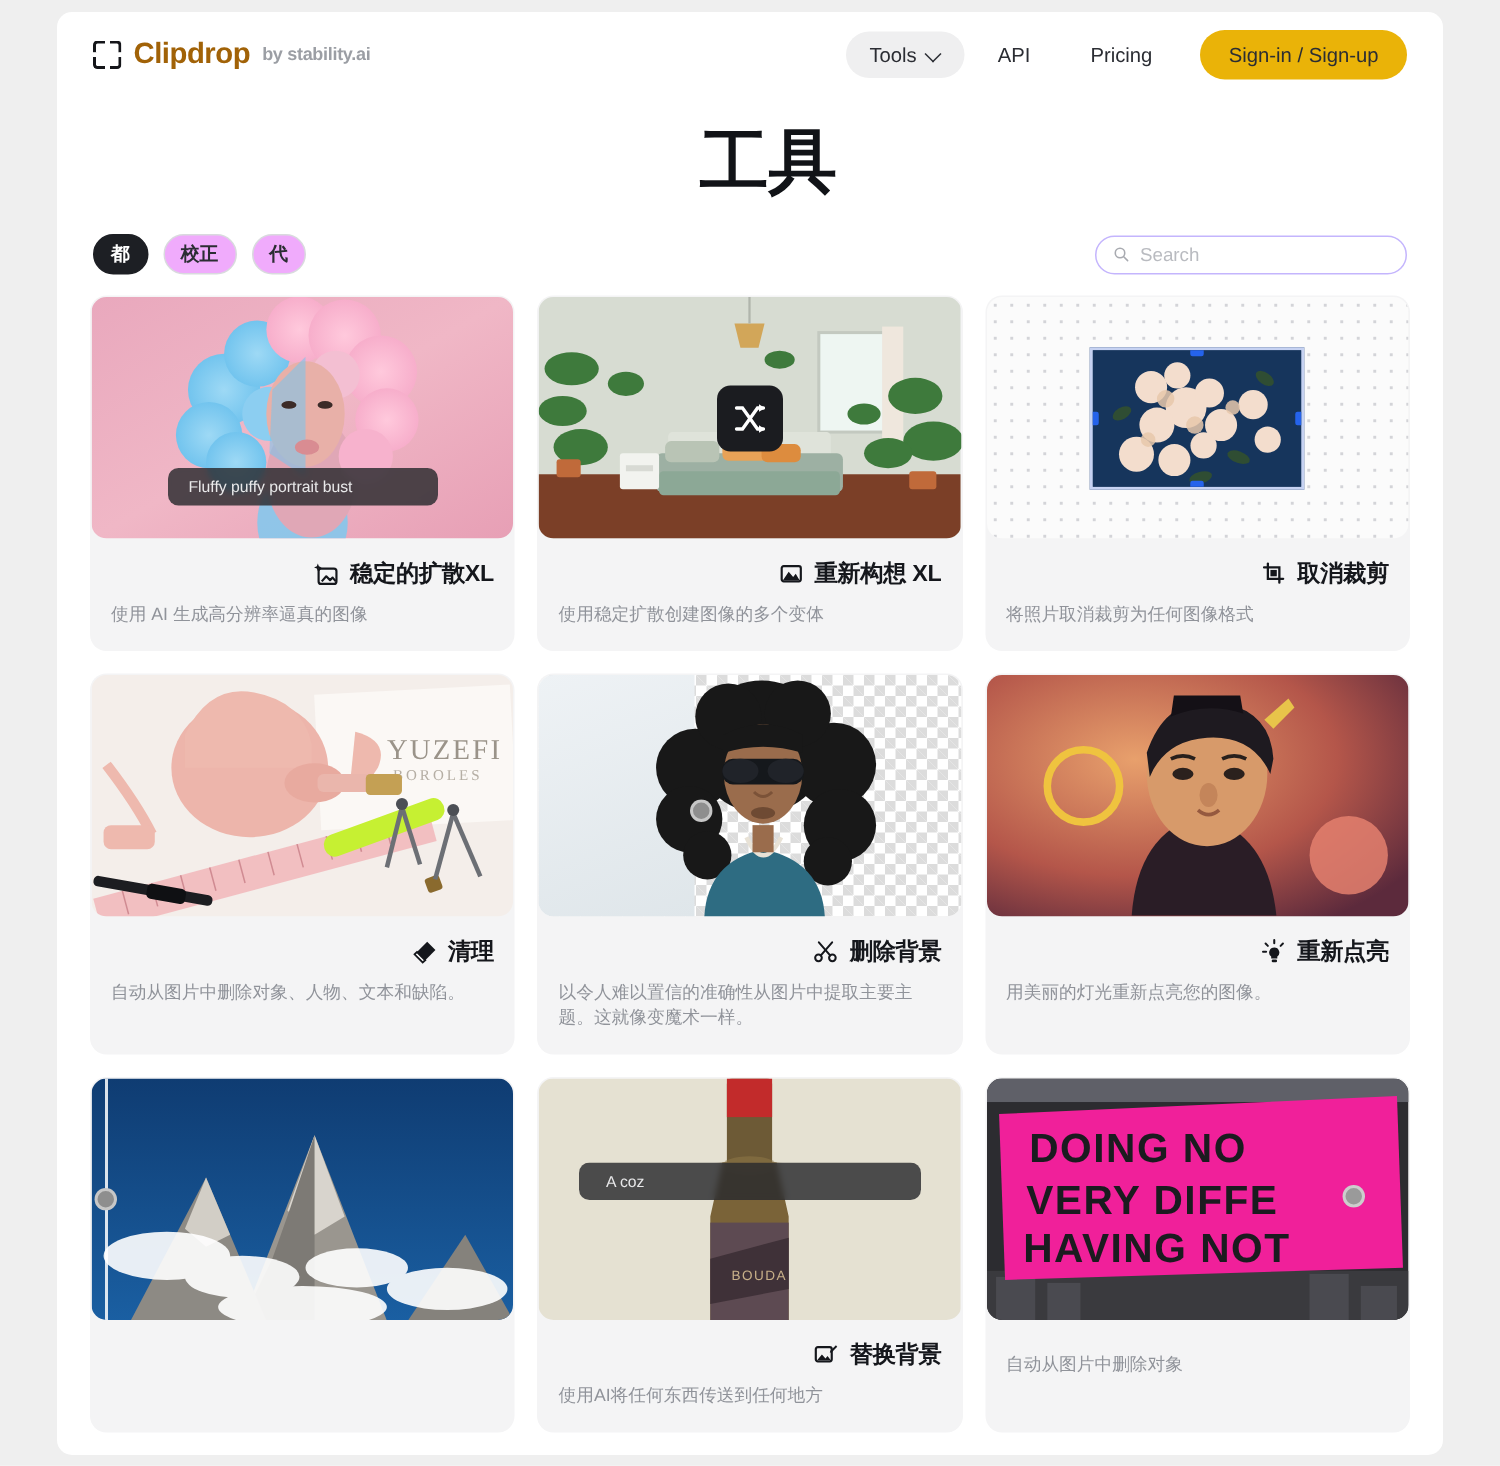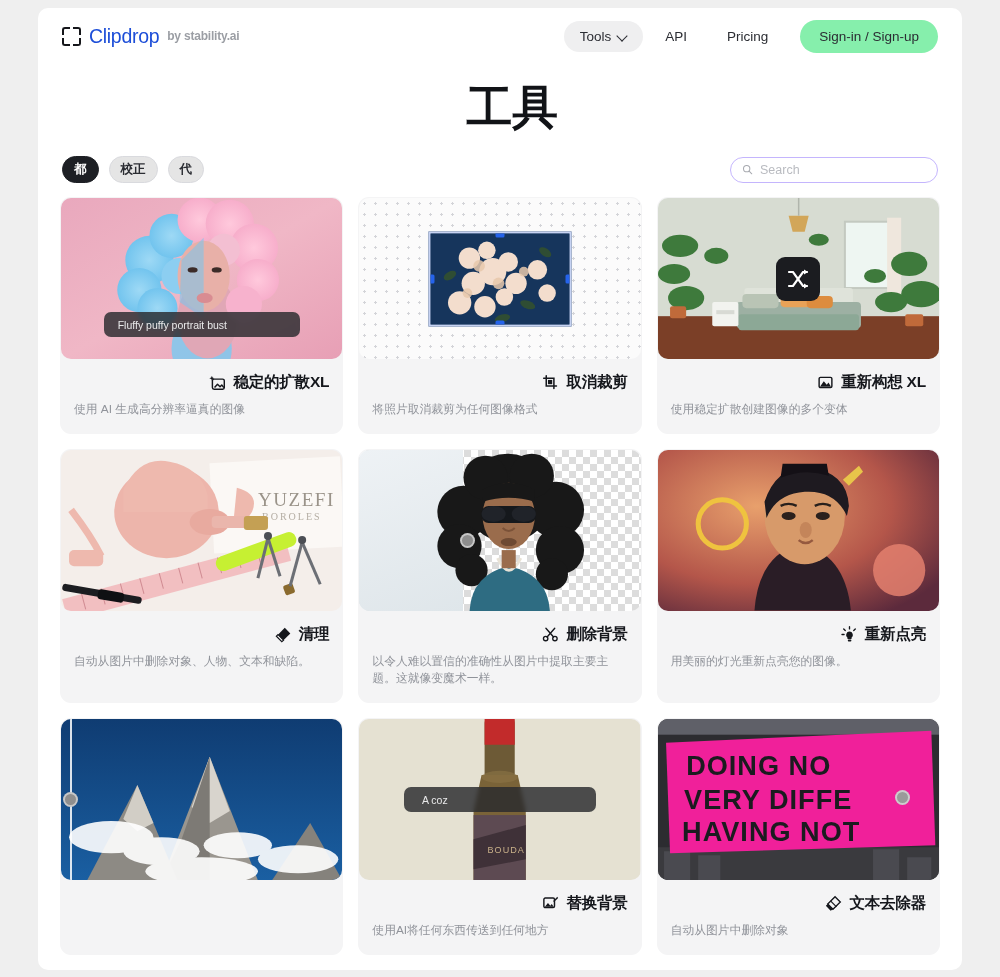--- a/index.html
+++ b/index.html
@@ -32,21 +32,21 @@
   }
   .brand { display: flex; align-items: center; gap: 8px; }
   .brand-mark { width: 19px; height: 19px; position: relative; display: inline-block; }
   .brand-mark span {
     position: absolute; width: 8px; height: 8px; border: 2.6px solid #15161a;
   }
   .brand-mark .c1 { left: 0; top: 0; border-right: none; border-bottom: none; border-top-left-radius: 3px;}
   .brand-mark .c2 { right: 0; top: 0; border-left: none; border-bottom: none; border-top-right-radius: 3px;}
   .brand-mark .c3 { left: 0; bottom: 0; border-right: none; border-top: none; border-bottom-left-radius: 3px;}
   .brand-mark .c4 { right: 0; bottom: 0; border-left: none; border-top: none; border-bottom-right-radius: 3px;}
-  .brand-name { font-size: 19.5px; font-weight: 400; color: #1d4ed8; letter-spacing: -0.3px; }
+  .brand-name { font-size: 19.5px; font-weight: 700; color: #a16207; letter-spacing: -0.3px; }
   .brand-by { font-size: 12px; font-weight: 700; color: #9b9ea4; letter-spacing: -0.2px; }
 
   .nav { margin-left: auto; display: flex; align-items: center; gap: 4px; }
   .nav-chip {
     display: flex; align-items: center; gap: 7px;
     background: #efeff0; border-radius: 18px;
     height: 31px; padding: 0 16px;
     font-size: 13.5px; color: #2b2d33; font-weight: 500;
     cursor: pointer; border: none;
   }
@@ -55,40 +55,40 @@
     content:""; position:absolute; left:0; top:0;
     width:7px; height:7px; border-right:1.7px solid #2b2d33; border-bottom:1.7px solid #2b2d33;
     transform: rotate(45deg);
   }
   .nav-link {
     font-size: 13.5px; color: #2b2d33; font-weight: 500;
     padding: 0 18px; height:31px; line-height:31px; cursor:pointer;
     text-decoration:none;
   }
   .nav-auth {
-    background:#86efac; border-radius:18px; height:33px; padding:0 19px;
+    background:#eab308; border-radius:18px; height:33px; padding:0 19px;
     font-size:13.5px; font-weight:500; color:#2b2d33; cursor:pointer; border:none;
     margin-left:10px; display:flex; align-items:center;text-align:right;
   }
 
   
   .page-title {
     margin: 20px 0 0 24px;
     font-size: 46px; font-weight: 800; color: #111317;
     letter-spacing: -0.5px; line-height: 1; text-align: center;
   }
 
   .filters-row {
     margin: 26px 24px 0 24px;
     display:flex; align-items:center;
   }
   .chip {
     height: 27px; min-width: 27px; padding: 0 11px;
     border-radius: 14px; border: 1px solid #d9dade;
-    background: #e5e5e5; color: #2b2d33;
+    background: #f0abfc; color: #2b2d33;
     font-size: 12.5px; font-weight:600;
     display:flex; align-items:center; justify-content:center;
     margin-right: 10px; cursor: pointer;
   }
   .chip.active { background: #1d1f24; border-color:#1d1f24; color:#ffffff; }
 
   .search-wrap {
     margin-left:auto;
     width: 208px; height: 26px;
     border:1px solid #c4b5fd; border-radius:14px;
@@ -267,34 +267,89 @@
               <circle cx="196" cy="82" r="21" fill="url(#pinkfluff)"></circle>
               <circle cx="182" cy="106" r="18" fill="#f7b2cd"></circle>
               <circle cx="162" cy="52" r="16" fill="#f3bfd2"></circle>
             </g>
             <ellipse cx="142" cy="78" rx="26" ry="35" fill="#e8b0a8"></ellipse>
             <path d="M120 62 L142 40 L142 120 L118 104 Z" fill="#74c6ef" opacity="0.55"></path>
             <ellipse cx="131" cy="72" rx="5" ry="2.6" fill="#3c2b28"></ellipse>
             <ellipse cx="155" cy="72" rx="5" ry="2.6" fill="#3c2b28"></ellipse>
             <ellipse cx="143" cy="100" rx="8" ry="5" fill="#d98c92"></ellipse>
           </svg>
-          <div class="overlay-bar" style="bottom:22px;width:196px;">
+          <div class="overlay-bar" style="bottom:22px;width:180px;">
             <span>Fluffy puffy portrait bust</span>
           </div>
         </div>
         <div class="card-body">
           <div class="card-title">
             <svg class="ic" viewBox="0 0 20 20">
               <rect x="4" y="6" width="14" height="12" rx="2" fill="none" stroke="#15171c" stroke-width="1.7"></rect>
               <path d="M6.5 16 L10 12 L13 15 L15 13 L17.5 16" fill="none" stroke="#15171c" stroke-width="1.7" stroke-linejoin="round"></path>
               <path d="M3.4 2 L4.2 4.2 L6.4 5 L4.2 5.8 L3.4 8 L2.6 5.8 L0.4 5 L2.6 4.2 Z" fill="#15171c"></path>
             </svg>
             <span>稳定的扩散XL</span>
           </div>
           <div class="card-desc">使用 AI 生成高分辨率逼真的图像</div>
+        </div>
+      </div>
+
+      <div class="card">
+        <div class="card-media">
+          <svg viewBox="0 0 280 161" preserveAspectRatio="xMidYMid slice" style="width:100%;height:100%;display:block">
+            <rect width="280" height="161" fill="#d7dcd2"></rect>
+            <rect y="118" width="280" height="43" fill="#7b3f27"></rect>
+            <rect x="186" y="24" width="48" height="66" fill="#eef6f2"></rect>
+            <rect x="186" y="24" width="48" height="66" fill="none" stroke="#c3c9c0" stroke-width="2"></rect>
+            <rect x="228" y="20" width="14" height="76" fill="#efe7dd"></rect>
+            <rect x="86" y="90" width="108" height="38" rx="3" fill="#dfe3da"></rect>
+            <rect x="78" y="104" width="124" height="26" rx="4" fill="#9db0a3"></rect>
+            <rect x="84" y="96" width="36" height="14" rx="4" fill="#b9c4b5"></rect>
+            <rect x="122" y="96" width="30" height="13" rx="4" fill="#e8a257"></rect>
+            <rect x="148" y="98" width="26" height="12" rx="4" fill="#dd8c3e"></rect>
+            <rect x="80" y="116" width="120" height="16" rx="3" fill="#8ca896"></rect>
+            <rect x="54" y="104" width="26" height="24" rx="2" fill="#f2f3ef"></rect>
+            <rect x="58" y="112" width="18" height="4" fill="#d8dad4"></rect>
+            <g fill="#3e7a3c">
+              <ellipse cx="22" cy="48" rx="18" ry="11"></ellipse>
+                <ellipse cx="16" cy="76" rx="16" ry="10"></ellipse>
+              <ellipse cx="28" cy="100" rx="18" ry="12"></ellipse>
+                <ellipse cx="58" cy="58" rx="12" ry="8"></ellipse>
+              <ellipse cx="250" cy="66" rx="18" ry="12"></ellipse>
+                <ellipse cx="262" cy="96" rx="20" ry="13"></ellipse>
+              <ellipse cx="232" cy="104" rx="16" ry="10"></ellipse>
+                <ellipse cx="216" cy="78" rx="11" ry="7"></ellipse>
+              <ellipse cx="160" cy="42" rx="10" ry="6"></ellipse>
+            </g>
+            <g fill="#c06a3a">
+              <rect x="12" y="108" width="16" height="12" rx="2"></rect>
+              <rect x="246" y="116" width="18" height="12" rx="2"></rect>
+            </g>
+            <path d="M130 18 L150 18 L146 34 L134 34 Z" fill="#d2a659"></path>
+            <line x1="140" y1="0" x2="140" y2="18" stroke="#b0b5ac" stroke-width="1.5"></line>
+          </svg>
+          <div class="badge-x">
+            <svg viewBox="0 0 24 24" width="24" height="24">
+              <path d="M3 5 h4 l10 14 h4" fill="none" stroke="#ffffff" stroke-width="2.2" stroke-linecap="round"></path>
+              <path d="M3 19 h4 l10 -14 h4" fill="none" stroke="#ffffff" stroke-width="2.2" stroke-linecap="round"></path>
+              <path d="M18 2.5 L22 5 L18 7.5 Z" fill="#ffffff"></path>
+              <path d="M18 16.5 L22 19 L18 21.5 Z" fill="#ffffff"></path>
+            </svg>
+          </div>
+        </div>
+        <div class="card-body">
+          <div class="card-title">
+            <svg class="ic" viewBox="0 0 20 20">
+              <rect x="2.5" y="4" width="15" height="12" rx="1.6" fill="none" stroke="#15171c" stroke-width="1.7"></rect>
+              <path d="M3.5 15 L8 8.5 L11.5 12.5 L13.5 10 L16.5 15 Z" fill="#15171c"></path>
+            </svg>
+            <span>重新构想 XL</span>
+          </div>
+          <div class="card-desc">使用稳定扩散创建图像的多个变体</div>
         </div>
       </div>
 
       <div class="card">
         <div class="card-media">
           <div class="dotgrid"></div>
           <div class="uncrop-img">
             <svg viewBox="0 0 143 95" preserveAspectRatio="xMidYMid slice" style="width:100%;height:100%;display:block">
               <rect width="143" height="95" fill="#16355c"></rect>
               <g fill="#f3ddcd">
@@ -338,75 +393,20 @@
             </svg>
             <span>取消裁剪</span>
           </div>
           <div class="card-desc">将照片取消裁剪为任何图像格式</div>
         </div>
       </div>
 
       <div class="card">
         <div class="card-media">
           <svg viewBox="0 0 280 161" preserveAspectRatio="xMidYMid slice" style="width:100%;height:100%;display:block">
-            <rect width="280" height="161" fill="#d7dcd2"></rect>
-            <rect y="118" width="280" height="43" fill="#7b3f27"></rect>
-            <rect x="186" y="24" width="48" height="66" fill="#eef6f2"></rect>
-            <rect x="186" y="24" width="48" height="66" fill="none" stroke="#c3c9c0" stroke-width="2"></rect>
-            <rect x="228" y="20" width="14" height="76" fill="#efe7dd"></rect>
-            <rect x="86" y="90" width="108" height="38" rx="3" fill="#dfe3da"></rect>
-            <rect x="78" y="104" width="124" height="26" rx="4" fill="#9db0a3"></rect>
-            <rect x="84" y="96" width="36" height="14" rx="4" fill="#b9c4b5"></rect>
-            <rect x="122" y="96" width="30" height="13" rx="4" fill="#e8a257"></rect>
-            <rect x="148" y="98" width="26" height="12" rx="4" fill="#dd8c3e"></rect>
-            <rect x="80" y="116" width="120" height="16" rx="3" fill="#8ca896"></rect>
-            <rect x="54" y="104" width="26" height="24" rx="2" fill="#f2f3ef"></rect>
-            <rect x="58" y="112" width="18" height="4" fill="#d8dad4"></rect>
-            <g fill="#3e7a3c">
-              <ellipse cx="22" cy="48" rx="18" ry="11"></ellipse>
-                <ellipse cx="16" cy="76" rx="16" ry="10"></ellipse>
-              <ellipse cx="28" cy="100" rx="18" ry="12"></ellipse>
-                <ellipse cx="58" cy="58" rx="12" ry="8"></ellipse>
-              <ellipse cx="250" cy="66" rx="18" ry="12"></ellipse>
-                <ellipse cx="262" cy="96" rx="20" ry="13"></ellipse>
-              <ellipse cx="232" cy="104" rx="16" ry="10"></ellipse>
-                <ellipse cx="216" cy="78" rx="11" ry="7"></ellipse>
-              <ellipse cx="160" cy="42" rx="10" ry="6"></ellipse>
-            </g>
-            <g fill="#c06a3a">
-              <rect x="12" y="108" width="16" height="12" rx="2"></rect>
-              <rect x="246" y="116" width="18" height="12" rx="2"></rect>
-            </g>
-            <path d="M130 18 L150 18 L146 34 L134 34 Z" fill="#d2a659"></path>
-            <line x1="140" y1="0" x2="140" y2="18" stroke="#b0b5ac" stroke-width="1.5"></line>
-          </svg>
-          <div class="badge-x">
-            <svg viewBox="0 0 24 24" width="24" height="24">
-              <path d="M3 5 h4 l10 14 h4" fill="none" stroke="#ffffff" stroke-width="2.2" stroke-linecap="round"></path>
-              <path d="M3 19 h4 l10 -14 h4" fill="none" stroke="#ffffff" stroke-width="2.2" stroke-linecap="round"></path>
-              <path d="M18 2.5 L22 5 L18 7.5 Z" fill="#ffffff"></path>
-              <path d="M18 16.5 L22 19 L18 21.5 Z" fill="#ffffff"></path>
-            </svg>
-          </div>
-        </div>
-        <div class="card-body">
-          <div class="card-title">
-            <svg class="ic" viewBox="0 0 20 20">
-              <rect x="2.5" y="4" width="15" height="12" rx="1.6" fill="none" stroke="#15171c" stroke-width="1.7"></rect>
-              <path d="M3.5 15 L8 8.5 L11.5 12.5 L13.5 10 L16.5 15 Z" fill="#15171c"></path>
-            </svg>
-            <span>重新构想 XL</span>
-          </div>
-          <div class="card-desc">使用稳定扩散创建图像的多个变体</div>
-        </div>
-      </div>
-
-      <div class="card">
-        <div class="card-media">
-          <svg viewBox="0 0 280 161" preserveAspectRatio="xMidYMid slice" style="width:100%;height:100%;display:block">
             <rect width="280" height="161" fill="#f4eeea"></rect>
             <rect x="150" y="10" width="130" height="90" fill="#fbf8f5" transform="rotate(-3 215 55)"></rect>
             <text x="196" y="56" font-family="Liberation Serif, serif" font-size="19" fill="#9a9389" letter-spacing="1.5">YUZEFI</text>
             <text x="200" y="70" font-family="Liberation Serif, serif" font-size="10" fill="#b5aea4" letter-spacing="2">BOROLES</text>
             <g>
               <ellipse cx="105" cy="62" rx="52" ry="46" fill="#edb5ab"></ellipse>
               <path d="M62 40 Q78 6 108 12 Q140 18 146 46 L146 62 L62 62 Z" fill="#eeb9ae"></path>
               <ellipse cx="148" cy="72" rx="20" ry="13" fill="#e8aa9f"></ellipse>
               <path d="M175 38 Q198 44 190 62 Q182 76 172 68" fill="#eeb9ae"></path>
               <path d="M10 60 Q30 86 40 106" stroke="#eeb9ae" stroke-width="7" fill="none"></path>
@@ -578,21 +578,21 @@
           <svg viewBox="0 0 280 161" preserveAspectRatio="xMidYMid slice" style="width:100%;height:100%;display:block">
             <rect width="280" height="161" fill="#e5e1d2"></rect>
             <rect x="125" y="0" width="30" height="62" rx="4" fill="#6d5a36"></rect>
             <rect x="125" y="0" width="30" height="26" fill="#c22b2b"></rect>
             <path d="M122 56 Q118 74 114 92 L114 161 L166 161 L166 92 Q162 74 158 56 Z" fill="#7a6338"></path>
             <rect x="114" y="96" width="52" height="65" fill="#5d4a52"></rect>
             <path d="M114 120 L166 106 L166 140 L114 150 Z" fill="#3f3138"></path>
             <text x="128" y="134" font-family="Liberation Sans, sans-serif" font-size="9" fill="#c8b089" letter-spacing="1">BOUDA</text>
             <ellipse cx="140" cy="58" rx="18" ry="6" fill="#8c7446" opacity="0.6"></ellipse>
           </svg>
-          <div class="overlay-bar" style="top:68px;width:192px;padding:0 18px;">
+          <div class="overlay-bar" style="top:56px;width:228px;padding:0 18px;">
             <span>A coz</span>
           </div>
         </div>
         <div class="card-body">
           <div class="card-title">
             <svg class="ic" viewBox="0 0 20 20">
               <rect x="2.2" y="3.6" width="12.5" height="11.2" rx="1.6" fill="none" stroke="#15171c" stroke-width="1.7"></rect>
               <path d="M3.4 13.8 L7 9.4 L9.8 12.6 L11.4 10.6 L13.8 13.8 Z" fill="#15171c"></path>
               <path d="M13.6 6.4 L18 2.2 L19 3.4 L14.8 7.6 L13.2 8 Z" fill="#15171c"></path>
             </svg>
@@ -617,27 +617,19 @@
                 <rect x="0" y="0" width="280" height="16"></rect>
               </g>
             <polygon points="8,24 272,12 276,126 12,134" fill="#f0209a"></polygon>
             <text x="28" y="56" font-family="Liberation Sans, sans-serif" font-weight="bold" font-size="27" fill="#1b1b1f" letter-spacing="1">DOING NO</text>
             <text x="26" y="90" font-family="Liberation Sans, sans-serif" font-weight="bold" font-size="27" fill="#1b1b1f" letter-spacing="1">VERY DIFFE</text>
             <text x="24" y="122" font-family="Liberation Sans, sans-serif" font-weight="bold" font-size="27" fill="#1b1b1f" letter-spacing="1">HAVING NOT</text>
           </svg>
           <div class="slider-knob" style="right:29px;top:71px;background:#9a9a9a;"></div>
         </div>
         <div class="card-body">
-          <div class="card-title">
-            <svg class="ic" viewBox="0 0 20 20">
-              <path d="M11.8 2 L18 8.2 L9.4 16.8 L3.2 10.6 Z" fill="none" stroke="#15171c" stroke-width="1.6"></path>
-              <path d="M3.2 10.6 L9.4 16.8 L6.6 18.6 L1 12.6 Z" fill="#15171c"></path>
-              <path d="M6.5 7 L13.5 14" stroke="#15171c" stroke-width="1.4"></path>
-            </svg>
-            <span>文本去除器</span>
-          </div>
           <div class="card-desc">自动从图片中删除对象</div>
         </div>
       </div>
 
     </div>
   </div>
 </div>
 
 </body></html>

